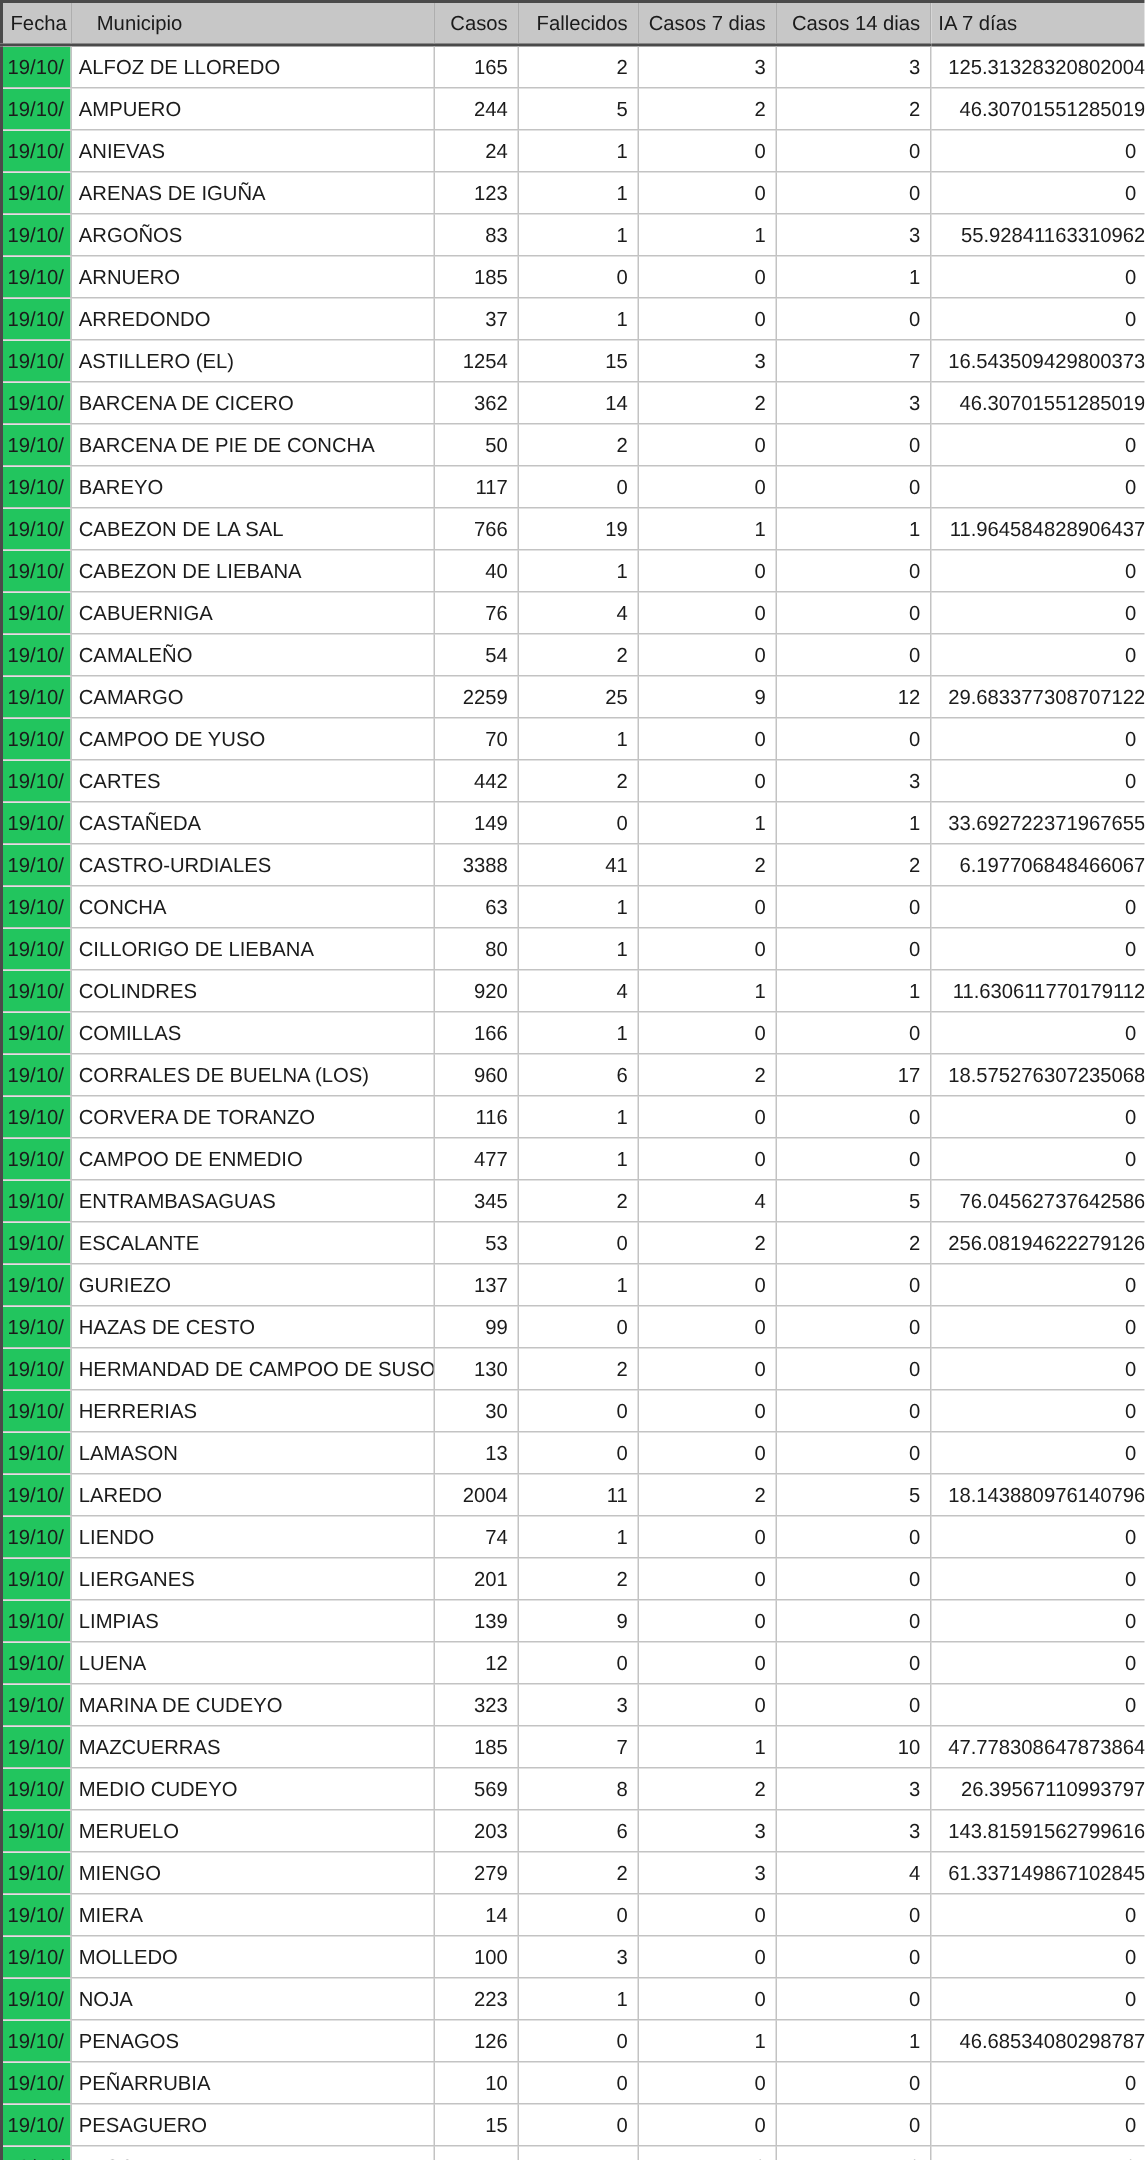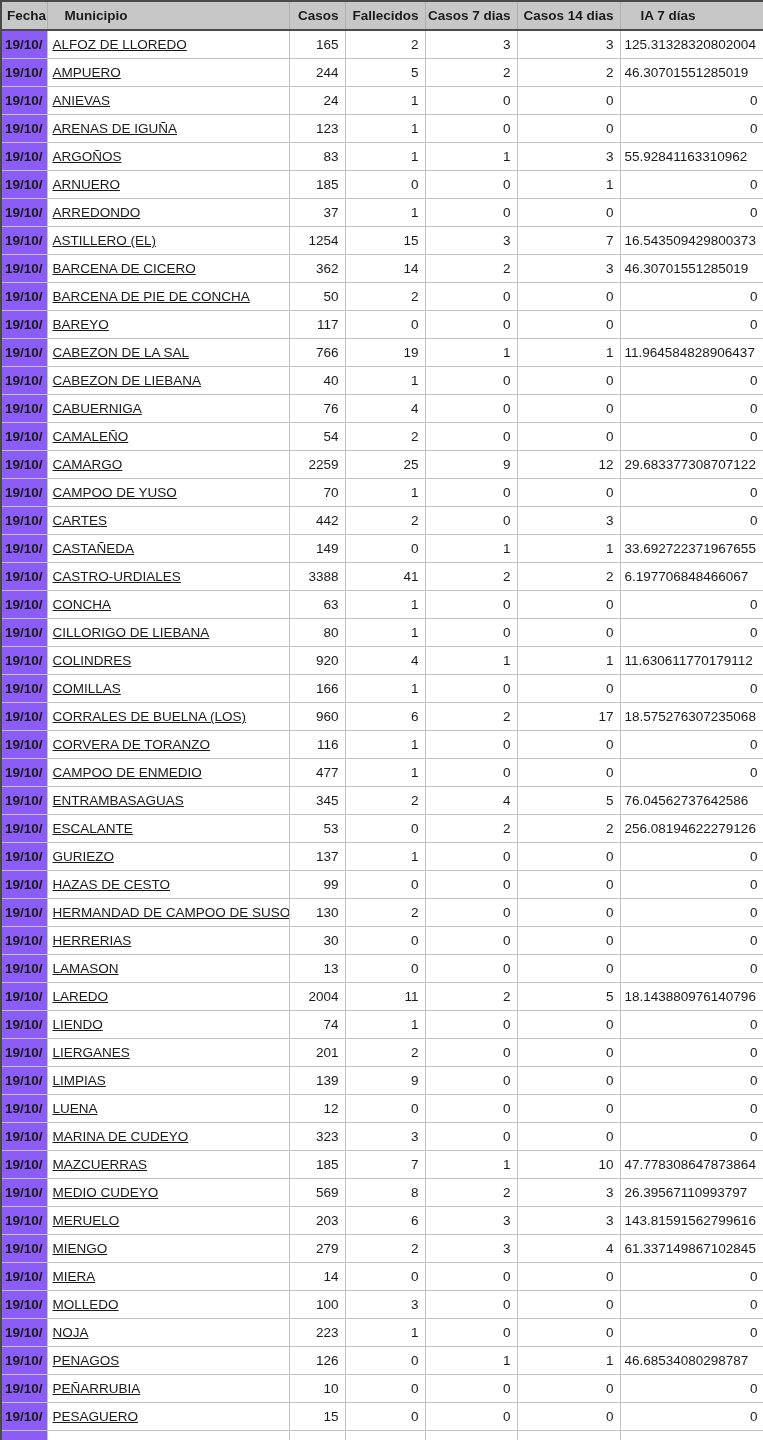--- a/index.html
+++ b/index.html
@@ -24,45 +24,45 @@
   th, td {
     border: 1px solid #c3c3c3;
     height: 27px;
     padding: 0;
     white-space: nowrap;
     overflow: hidden;
     vertical-align: middle;
   }
   thead th {
     background: #c7c7c7;
-    font-weight: bold;
+    font-weight: normal;
     height: 27px;
     border-bottom: 2px solid #4a4a4a;
     border-right-color: #aeaeae;
     text-align: left;
   }
   th.col-fecha            { padding-left: 5px; }
   th.col-municipio        { padding-left: 17px; }
   th.col-casos, th.col-fallecidos, th.col-casos_7_dias, th.col-casos_14_dias {
     text-align: right;
     padding-right: 6px;
   }
-  th.col-ia_7_dias        { text-align: left; padding-left: 20px; }
+  th.col-ia_7_dias        { text-align: left; padding-left: 5px; }
 
   td.col-fecha {
-    background: #8b5cf6;
-    font-weight: bold;
+    background: #22c55e;
+    font-weight: normal;
     padding-left: 3px;
   }
-  td.col-municipio        { text-align: left; padding-left: 5px; text-decoration: underline; }
+  td.col-municipio        { text-align: left; padding-left: 5px; }
   td.col-casos, td.col-fallecidos, td.col-casos_7_dias, td.col-casos_14_dias {
     text-align: right;
     padding-right: 6px;
   }
-  td.col-ia_7_dias.ia-left  { text-align: left;  padding-left: 4px; margin-top: 36px; }
+  td.col-ia_7_dias.ia-left  { text-align: right;  padding-left: 4px; margin-top: 36px; }
   td.col-ia_7_dias.ia-right { text-align: right; padding-right: 6px; }
 </style>
 </head>
 <body>
 
 <table class="data-table">
   <colgroup>
     <col style="width:46px">
     <col style="width:242px">
     <col style="width:56px">

